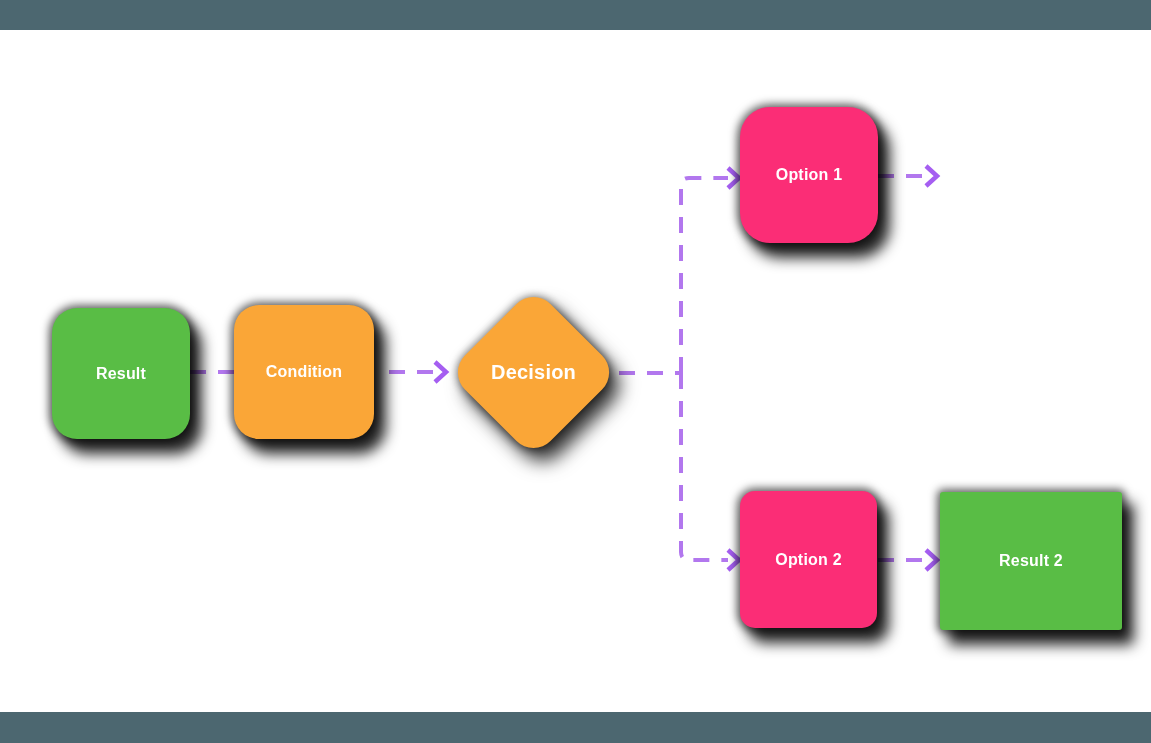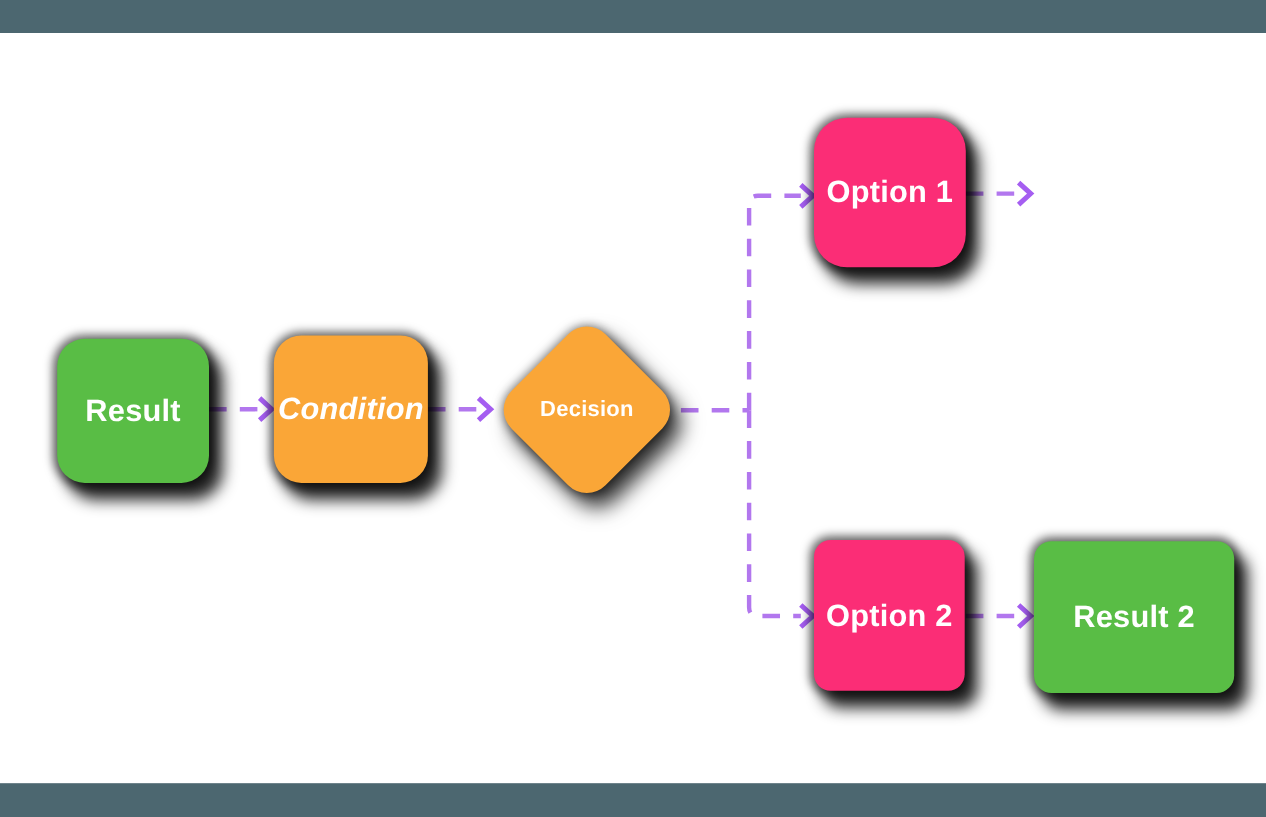--- a/index.html
+++ b/index.html
@@ -11,29 +11,29 @@
     font-family:"Liberation Sans", sans-serif;
   }
   .bar { position:absolute; left:0; width:1151px; background:var(--bar,#4C6770); }
   .bar.top { top:0; height:30px; }
   .bar.bottom { top:712px; height:31px; }
 
   .node {
     position:absolute;
     display:flex; align-items:center; justify-content:center;
     color:var(--node-text,#ffffff);
-    font-weight:bold; font-size:28px; letter-spacing:0.2px;
+    font-weight:bold; font-size:16px; letter-spacing:0.2px;
     box-shadow: 0 0 9px 3px rgba(0,0,0,0.60), 10px 13px 14px 2px rgba(0,0,0,0.85);
   }
   #n-trigger   { left:52px;  top:308px; width:138px; height:131px; border-radius:25px; }
-  #n-condition { left:249px; top:305px; width:140px; height:134px; border-radius:25px;font-style:italic; }
+  #n-condition { left:234px; top:305px; width:140px; height:134px; border-radius:25px; }
   #n-option1   { left:740px; top:107px; width:138px; height:136px; border-radius:30px; }
   #n-result1   { left:939px; top:108px; width:181px; height:136px; border-radius:34px; }
   #n-option2   { left:740px; top:491px; width:137px; height:137px; border-radius:30px; }
-  #n-result2   { left:940px; top:492px; width:182px; height:138px; border-radius:16px; }
+  #n-result2   { left:940px; top:492px; width:182px; height:138px; border-radius:3px; }
 
   .diamond-wrap {
     position:absolute; left:473px; top:312px; width:121px; height:121px;
     filter: drop-shadow(0 0 5px rgba(0,0,0,0.60)) drop-shadow(9px 12px 9px rgba(0,0,0,0.80));
   }
   .diamond-shape {
     position:absolute; inset:0;
     transform:rotate(45deg);
     border-radius:24px;
   }

